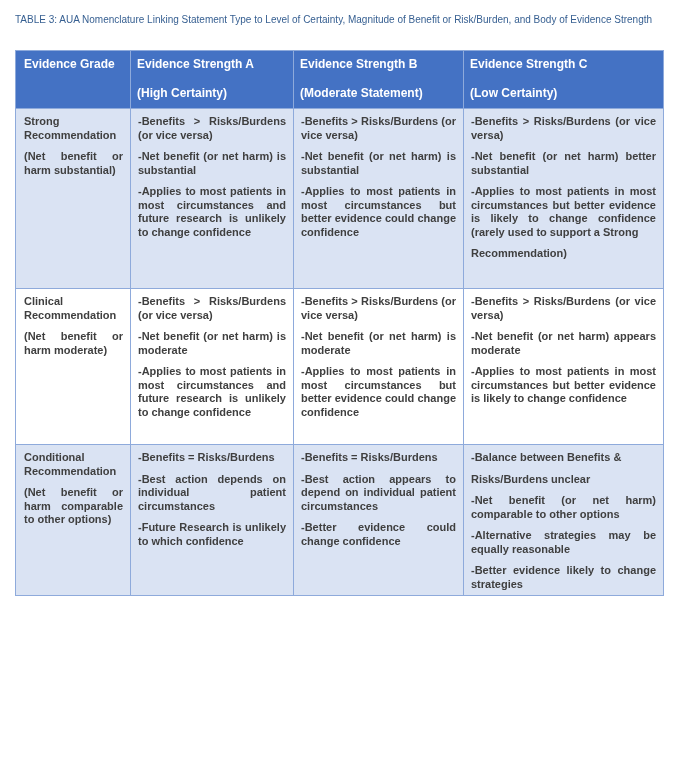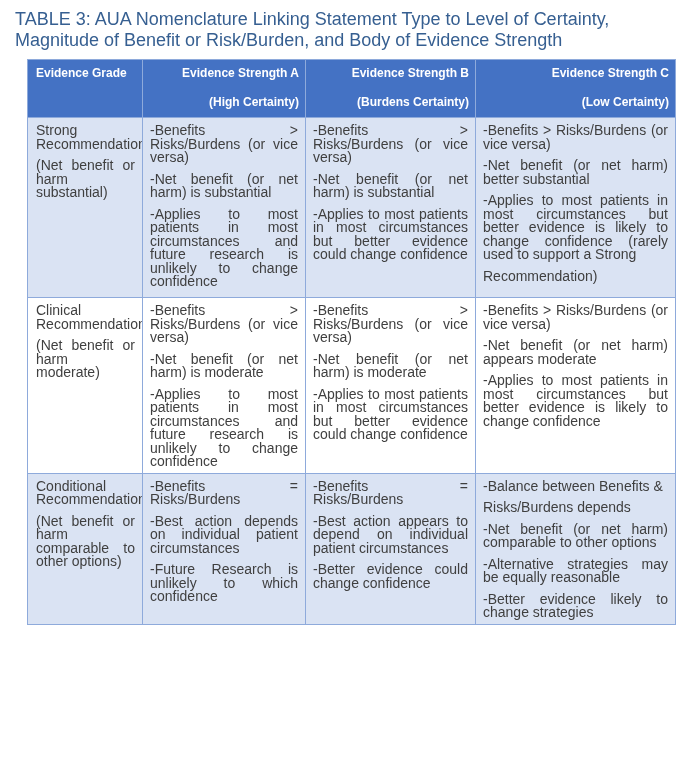--- a/index.html
+++ b/index.html
@@ -14,52 +14,53 @@
   *{box-sizing:border-box;}
   html,body{margin:0;padding:0;}
   body{
     width:676px;height:762px;overflow:hidden;background:#ffffff;
     font-family:"Liberation Sans","DejaVu Sans",sans-serif;
     color:var(--body-text);
   }
   .page{padding:9px 13px 0 15px;}
   .table-title{
     color:var(--title-text);
-    font-size:18px;line-height:21px;
-    width:655px;margin-bottom:8px;
+    font-size:10px;line-height:21px;
+    width:655px;margin-bottom:20px;
   }
   table.aua-table{
-    border-collapse:collapse;table-layout:fixed;width:648px;margin-left:12px;
+    border-collapse:collapse;table-layout:fixed;width:648px;
   }
   table.aua-table th, table.aua-table td{
     border:1px solid var(--table-border);
     vertical-align:top;
     overflow:hidden;
   }
   thead th{
     background:var(--header-bg);
     color:var(--header-text);
     font-size:12px;font-weight:bold;
     padding:6px 6px 4px 6px;
     height:58px;
-    text-align:right;
+    text-align:left;
   }
   thead th.grade-head{text-align:left;padding-left:8px;}
   thead th .head-label{margin-bottom:15px;}
   thead th .head-certainty:empty{display:none;}
   tbody tr.shaded td{background:var(--shaded-row-bg);}
   tbody tr.plain td{background:var(--plain-row-bg);}
   tbody tr:nth-child(1){height:180px;}
   tbody tr:nth-child(2){height:156px;}
   tbody tr:nth-child(3){height:124px;}
   tbody tr:nth-child(4){height:60px;}
   tbody tr:nth-child(5){height:60px;}
   td{
-    font-size:14px;line-height:13.5px;
+    font-size:11px;line-height:13.5px;
     padding:6px 7px 4px 7px;
+    font-weight:bold;
   }
   td.grade-col{padding-left:8px;}
   p.cell-para{
     margin:0 0 8px 0;
     text-align:justify;
   }
   p.cell-para:last-child{margin-bottom:0;}
   td.grade-col p.cell-para:first-child{text-align:left;}
 </style>
 </head>
@@ -80,21 +81,21 @@
         <th class="grade-head">
           <div class="head-label">Evidence Grade</div>
 
         </th>
         <th>
           <div class="head-label">Evidence Strength A</div>
           <div class="head-certainty">(High Certainty)</div>
         </th>
         <th>
           <div class="head-label">Evidence Strength B</div>
-          <div class="head-certainty">(Burdens Certainty)</div>
+          <div class="head-certainty">(Moderate Statement)</div>
         </th>
         <th>
           <div class="head-label">Evidence Strength C</div>
           <div class="head-certainty">(Low Certainty)</div>
         </th>
       </tr>
     </thead>
     <tbody>
         <tr class="shaded">
           <td class="grade-col">
@@ -149,21 +150,21 @@
             <p class="cell-para">-Best action depends on individual patient circumstances</p>
             <p class="cell-para">-Future Research is unlikely to which confidence</p>
           </td>
           <td class="body-col">
             <p class="cell-para">-Benefits = Risks/Burdens</p>
             <p class="cell-para">-Best action appears to depend on individual patient circumstances</p>
             <p class="cell-para">-Better evidence could change confidence</p>
           </td>
           <td class="body-col">
             <p class="cell-para">-Balance between Benefits &amp;</p>
-            <p class="cell-para">Risks/Burdens depends</p>
+            <p class="cell-para">Risks/Burdens unclear</p>
             <p class="cell-para">-Net benefit (or net harm) comparable to other options</p>
             <p class="cell-para">-Alternative strategies may be equally reasonable</p>
             <p class="cell-para">-Better evidence likely to change strategies</p>
           </td>
         </tr>
       </tbody>
   </table>
 </div>
 
 </body></html>

